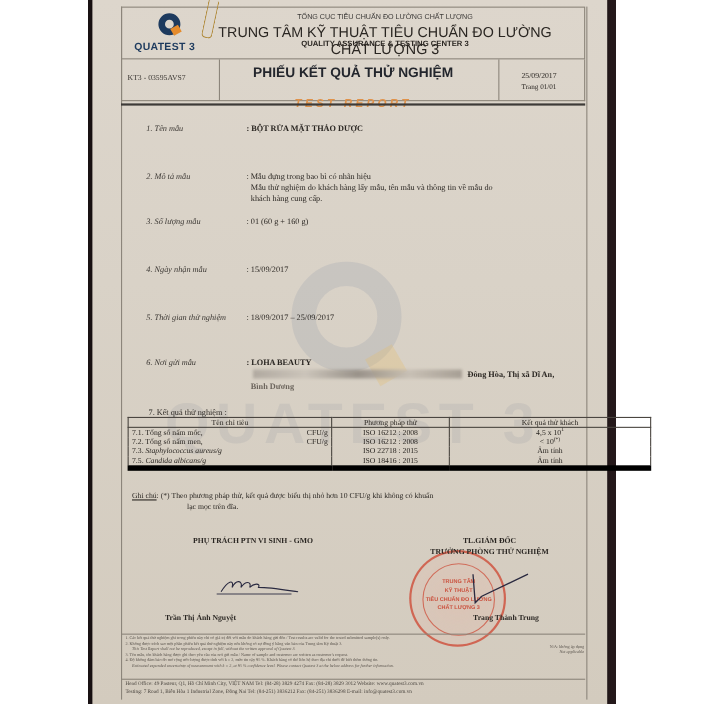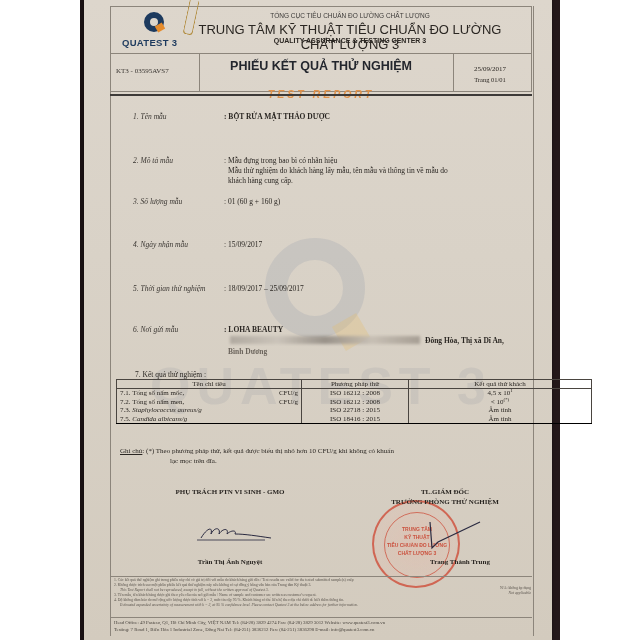--- a/index.html
+++ b/index.html
@@ -95,34 +95,34 @@
       filter: blur(1.5px); opacity: 0.85;
     }
 
     .results-label { position: absolute; left: 135px; top: 370px; font-size: 7.5px; }
     table.results {
       position: absolute; left: 116px; top: 379px; width: 476px; border-collapse: collapse;
       font-size: 7px; line-height: 8.4px;
     }
     table.results th, table.results td { border-left: 1px solid #4a4540; border-right: 1px solid #4a4540; padding: 0 3px; }
     table.results th { font-weight: normal; border-top: 1px solid #4a4540; border-bottom: 1px solid #4a4540; }
-    table.results tr:last-child td { border-bottom: 1px solid #000000; }
+    table.results tr:last-child td { border-bottom: 5px solid #000000; }
     table.results td.c { text-align: center; }
     .italic { font-style: italic; }
     .unit { float: right; margin-left: 48px; }
     sup { font-size: 5px; line-height: 0; }
 
     .note { position: absolute; left: 120px; top: 447px; font-size: 7px; width: 400px; }
     .note-label { text-decoration: underline; }
     .note-line2 { position: absolute; left: 170px; top: 457px; font-size: 7px; }
 
     .sig-left-title { position: absolute; left: 150px; top: 488px; width: 160px; text-align: center; font-size: 7px; font-weight: bold; }
     .sig-right-title1 { position: absolute; left: 375px; top: 488px; width: 140px; text-align: center; font-size: 7px; font-weight: bold; }
     .sig-right-title2 { position: absolute; left: 360px; top: 498px; width: 170px; text-align: center; font-size: 7px; font-weight: bold; }
-    .sig-left-name { position: absolute; left: 150px; top: 558px; width: 160px; text-align: center; font-size: 7px; font-weight: bold; }
+    .sig-left-name { position: absolute; left: 150px; top: 558px; width: 160px; text-align: left; font-size: 7px; font-weight: bold; }
     .sig-right-name { position: absolute; left: 395px; top: 558px; width: 130px; text-align: center; font-size: 7px; font-weight: bold; }
     .signature-left { position: absolute; left: 195px; top: 520px; width: 80px; height: 24px; }
     .stamp {
       position: absolute; left: 372px; top: 500px; width: 88px; height: 88px; border-radius: 50%;
       border: 2px solid rgba(205,70,50,0.75); box-sizing: border-box;
       background: radial-gradient(circle, rgba(240,170,150,0.25), rgba(240,170,150,0.08));
     }
     .stamp-inner {
       position: absolute; left: 10px; top: 10px; width: 64px; height: 64px; border-radius: 50%;
       border: 1px solid rgba(205,70,50,0.7);

